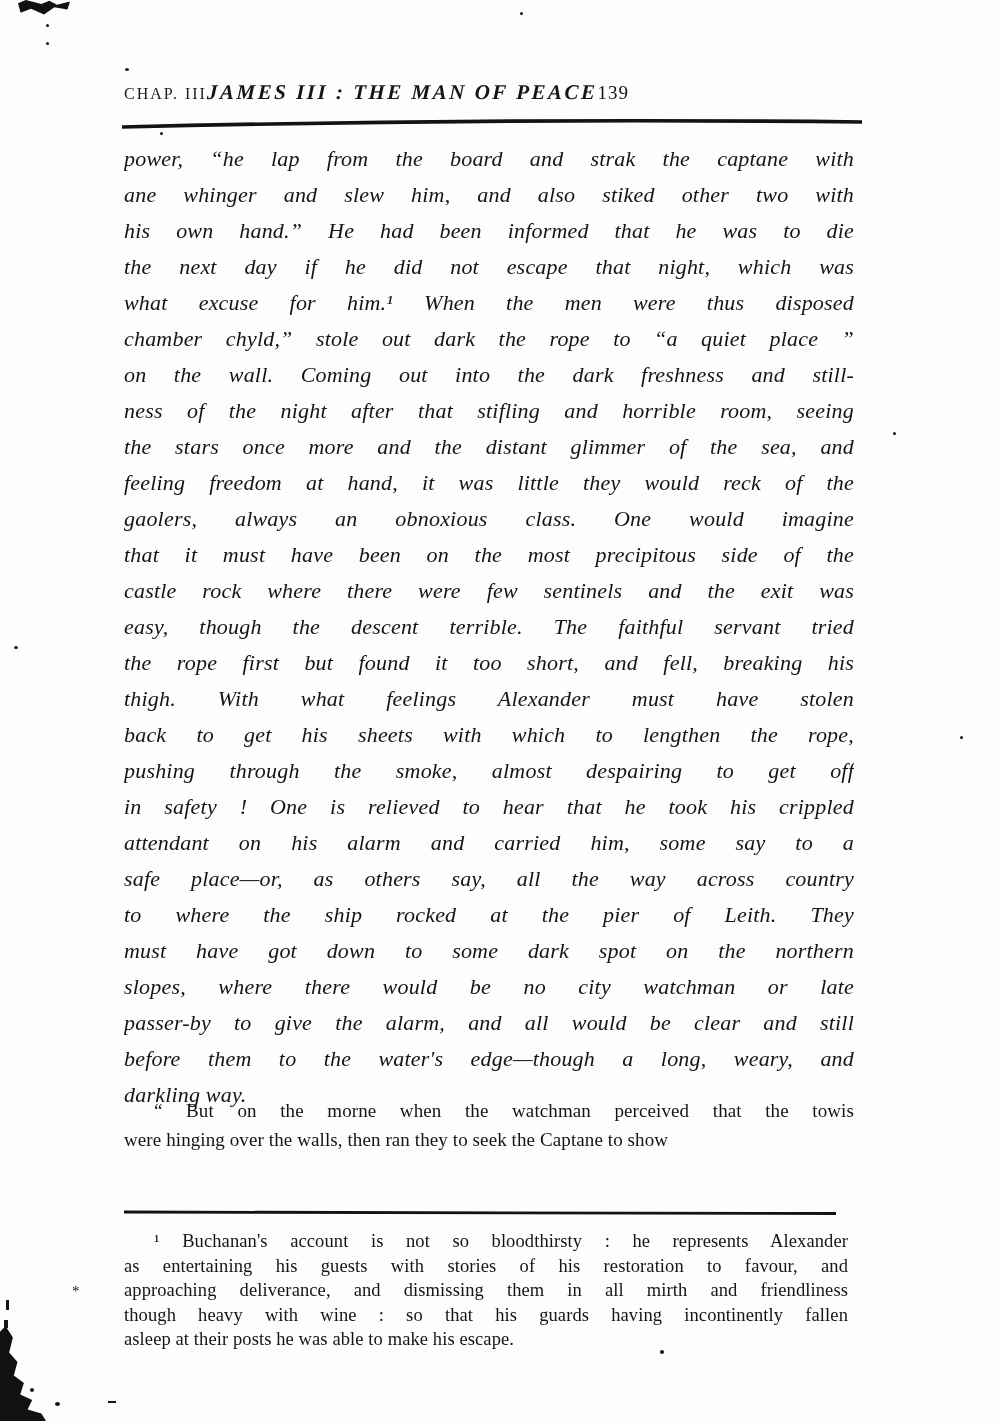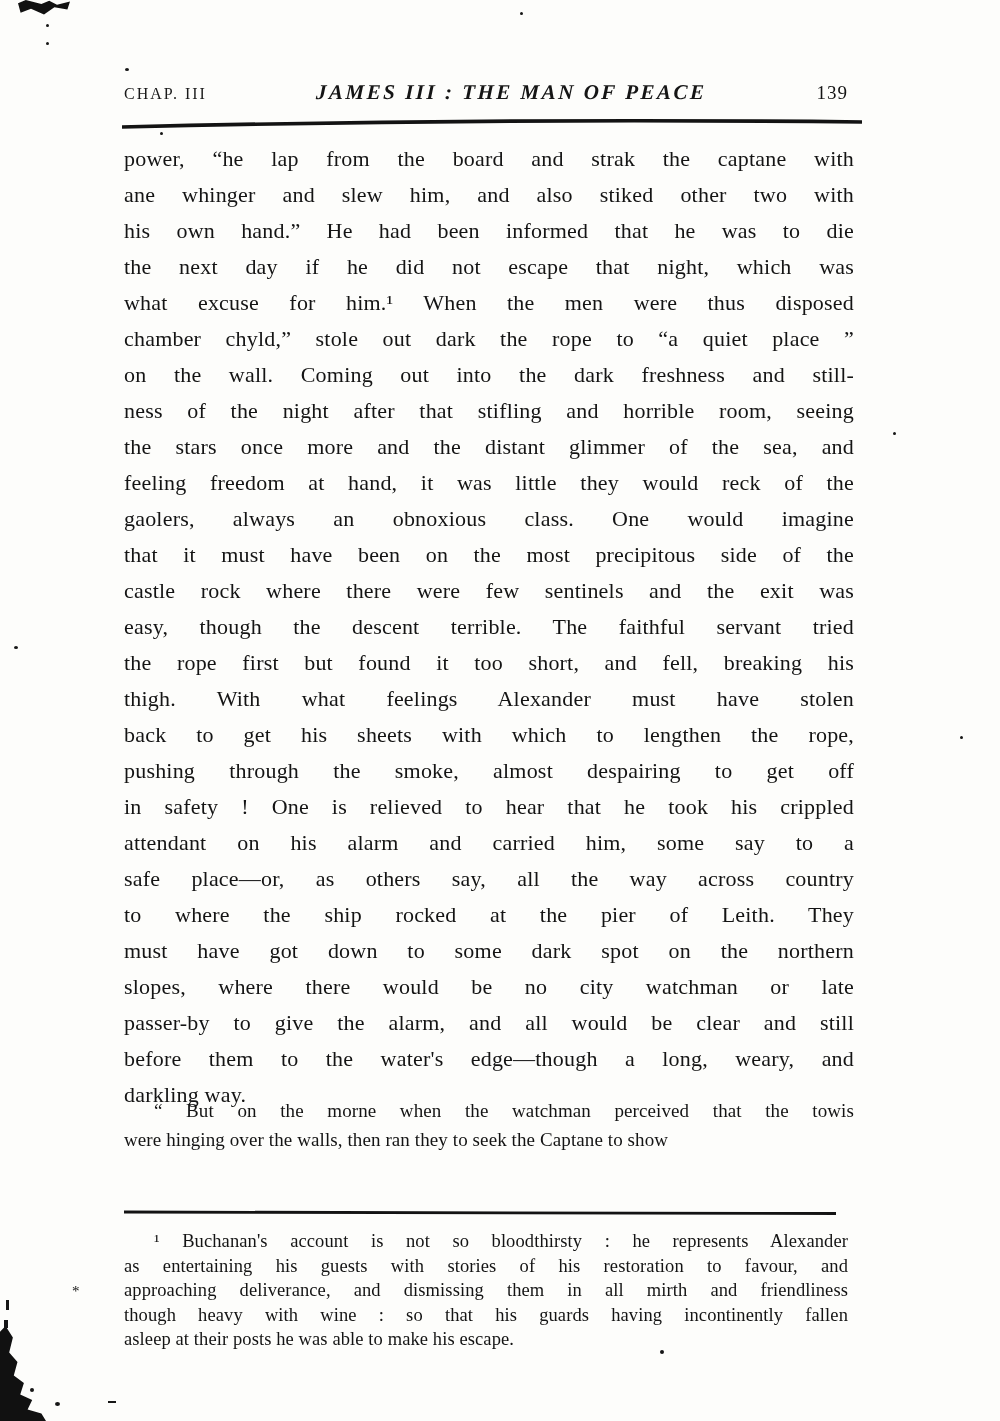--- a/index.html
+++ b/index.html
@@ -7,37 +7,37 @@
     position:relative;
     width:1000px;height:1421px;
     background:#fdfdfb;
     overflow:hidden;
     font-family:"Liberation Serif", serif;
     color:#141414;
   }
   
   .header{
     position:absolute;top:80px;left:124px;width:730px;
-    display:flex;align-items:baseline;justify-content:space-between;
+    display:flex;align-items:baseline;
   }
   .chapter{
     font-size:16px;letter-spacing:2px;color:#1a1a1a;
     font-family:"Liberation Serif", serif;
   }
   .running-title{
     font-size:21px;font-style:italic;font-weight:bold;
     letter-spacing:2.5px;color:#151515;
     transform:skewX(-2deg);
   }
   .page-number{font-size:19px;letter-spacing:1px;padding-right:6px;}
   .header-rule{position:absolute;top:118px;left:122px;width:740px;height:12px;}
   
   .body-text{
     position:absolute;top:141px;left:124px;width:730px;
-    font-size:22px;line-height:36px;letter-spacing:0.2px;
+    font-size:22px;line-height:36px;letter-spacing:0.2px;font-style:italic;
   }
   .quote-text{
     position:absolute;top:1096px;left:124px;width:730px;
     font-size:19px;line-height:29px;letter-spacing:0.1px;
   }
   .footnote-rule{position:absolute;top:1210px;left:124px;width:712px;height:6px;}
   .footnote-text{
     position:absolute;top:1229px;left:124px;width:724px;
     font-size:18.5px;line-height:24.5px;letter-spacing:0.1px;font-family:Liberation Serif, serif;
   }

